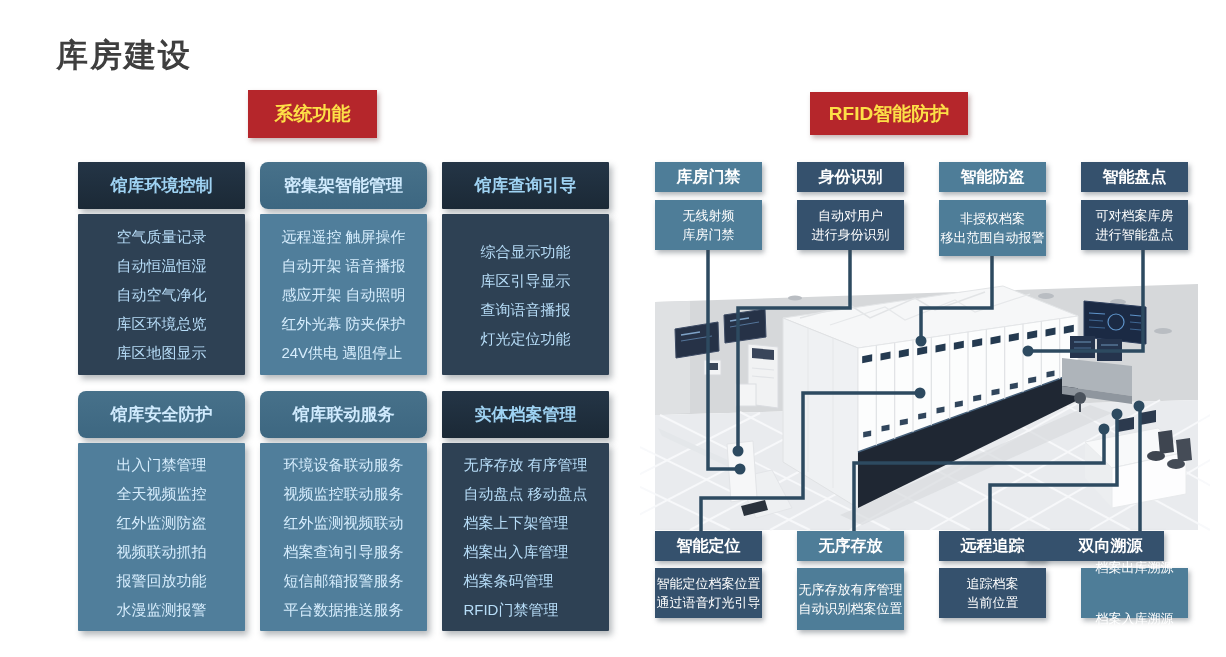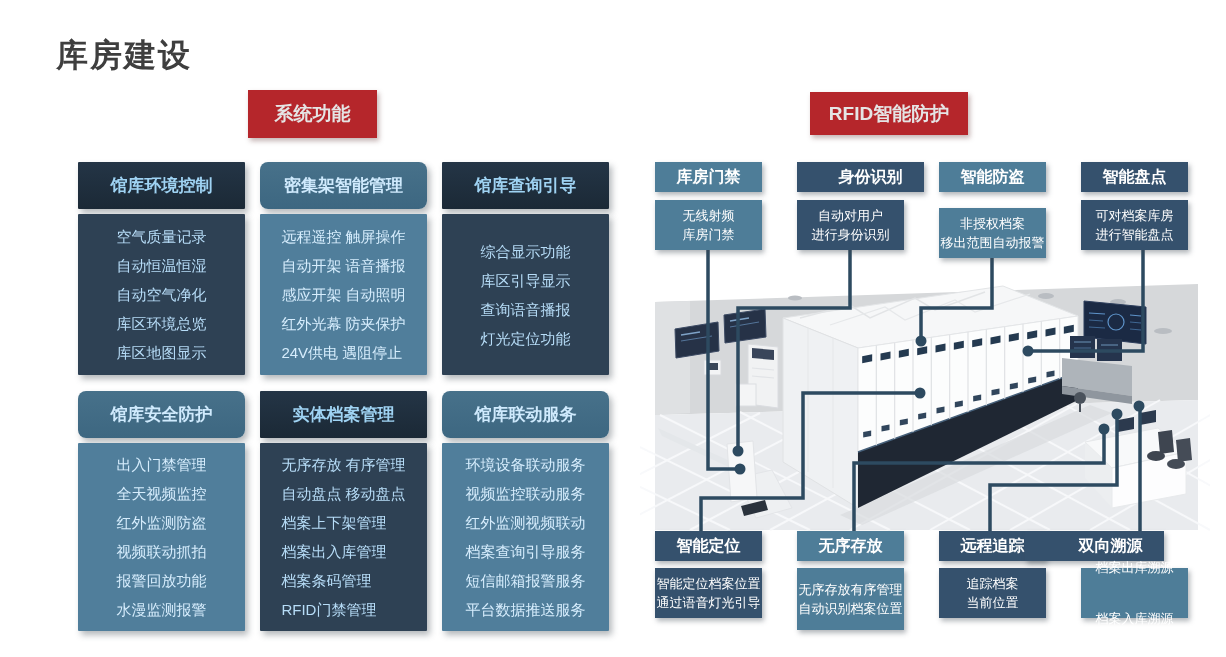--- a/index.html
+++ b/index.html
@@ -2,21 +2,21 @@
 <html><head>
 <meta charset="utf-8">
 <style>
   html,body{margin:0;padding:0;background:#ffffff;}
   #stage{position:relative;width:1226px;height:657px;background:#ffffff;overflow:hidden;
          font-family:"Liberation Sans","DejaVu Sans",sans-serif;}
   .abs{position:absolute;}
   
   #page-title{left:56px;top:34px;font-size:32px;font-weight:bold;color:#3e3e3e;letter-spacing:2px;}
   
-  .badge{display:flex;align-items:center;justify-content:center;color:#e5e5e5;font-weight:bold;
+  .badge{display:flex;align-items:center;justify-content:center;color:#fde047;font-weight:bold;
          background:#b5262b;box-shadow:2px 3px 5px rgba(90,40,40,.35);}
   #badge-left{left:248px;top:90px;width:129px;height:48px;font-size:19px;}
   #badge-right{left:810px;top:92px;width:158px;height:43px;font-size:19px;}
   
   #func-grid{left:78px;top:162px;width:531px;display:grid;grid-template-columns:repeat(3,167px);
              column-gap:15px;row-gap:16px;}
   .group{display:flex;flex-direction:column;}
   .g-head{height:47px;display:flex;align-items:center;justify-content:center;font-size:17px;
           font-weight:bold;margin-bottom:5px;box-shadow:3px 4px 6px rgba(60,70,80,.38);border-radius:1px;}
   .g-body{display:flex;flex-direction:column;align-items:center;justify-content:center;
@@ -261,63 +261,63 @@
       <li>出入门禁管理</li>
       <li>全天视频监控</li>
       <li>红外监测防盗</li>
       <li>视频联动抓拍</li>
       <li>报警回放功能</li>
       <li>水漫监测报警</li>
     </ul>
         </div>
   </div>
 
+  <div class="group row2 v-light">
+    <div class="g-head">馆库联动服务</div>
+    <div class="g-body">
+          <ul>
+      <li>环境设备联动服务</li>
+      <li>视频监控联动服务</li>
+      <li>红外监测视频联动</li>
+      <li>档案查询引导服务</li>
+      <li>短信邮箱报警服务</li>
+      <li>平台数据推送服务</li>
+    </ul>
+        </div>
+  </div>
+
   <div class="group row2 v-dark">
     <div class="g-head">实体档案管理</div>
     <div class="g-body">
           <ul>
       <li>无序存放 有序管理</li>
       <li>自动盘点 移动盘点</li>
       <li>档案上下架管理</li>
       <li>档案出入库管理</li>
       <li>档案条码管理</li>
       <li>RFID门禁管理</li>
     </ul>
         </div>
   </div>
-
-  <div class="group row2 v-light">
-    <div class="g-head">馆库联动服务</div>
-    <div class="g-body">
-          <ul>
-      <li>环境设备联动服务</li>
-      <li>视频监控联动服务</li>
-      <li>红外监测视频联动</li>
-      <li>档案查询引导服务</li>
-      <li>短信邮箱报警服务</li>
-      <li>平台数据推送服务</li>
-    </ul>
-        </div>
-  </div>
 </div>
 
 <div class="r-head rv-light" style="left:655px;top:162px;">库房门禁</div>
 <div class="r-desc rv-light" style="left:655px;top:200px;height:50px;">
   <span>无线射频</span>
   <span>库房门禁</span>
 </div>
 
-<div class="r-head rv-dark" style="left:797px;top:162px;padding-left:20px;">身份识别</div>
+<div class="r-head rv-dark" style="left:797px;top:162px;">身份识别</div>
 <div class="r-desc rv-dark" style="left:797px;top:200px;height:50px;">
   <span>自动对用户</span>
   <span>进行身份识别</span>
 </div>
 
 <div class="r-head rv-light" style="left:939px;top:162px;">智能防盗</div>
-<div class="r-desc rv-light" style="left:939px;top:208px;height:50px;">
+<div class="r-desc rv-light" style="left:939px;top:200px;height:56px;">
   <span>非授权档案</span>
   <span>移出范围自动报警</span>
 </div>
 
 <div class="r-head rv-dark" style="left:1081px;top:162px;">智能盘点</div>
 <div class="r-desc rv-dark" style="left:1081px;top:200px;height:50px;">
   <span>可对档案库房</span>
   <span>进行智能盘点</span>
 </div>
 

